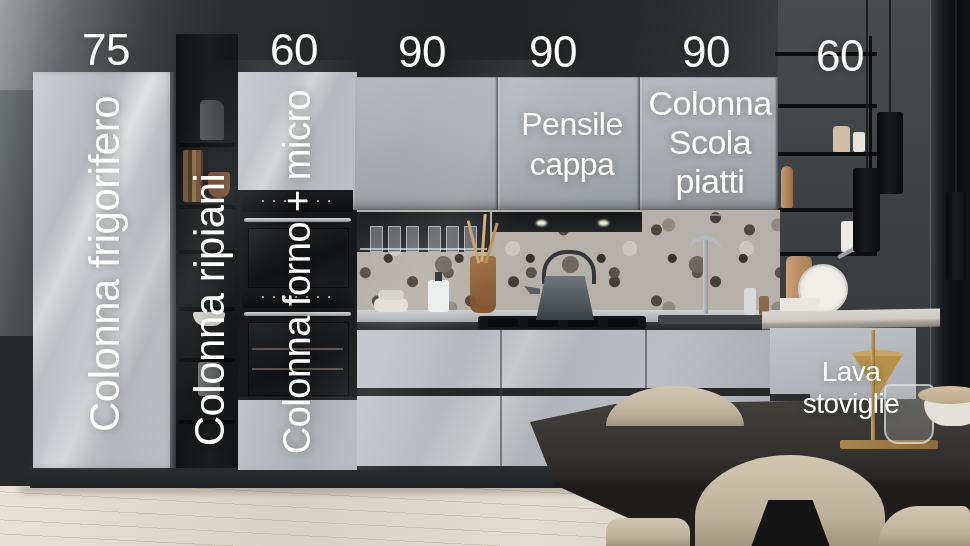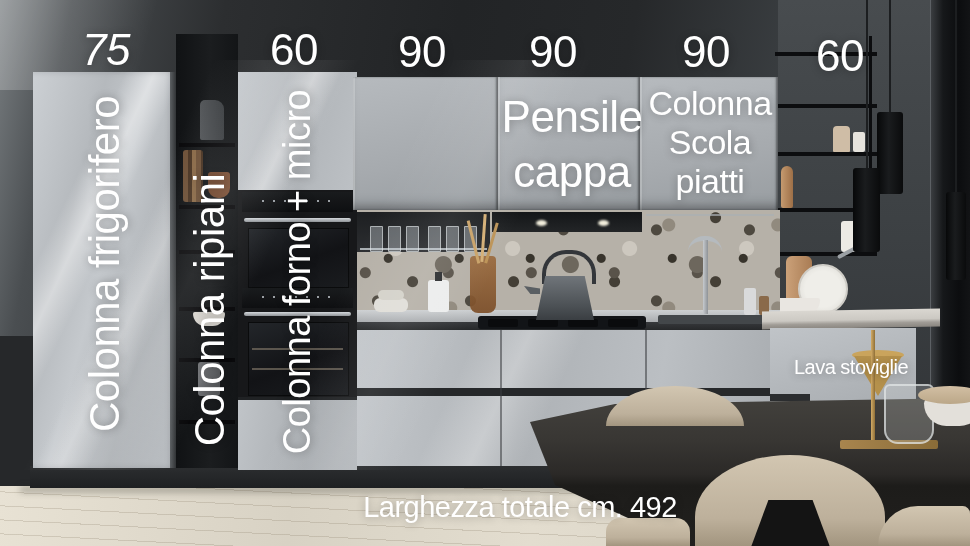--- a/index.html
+++ b/index.html
@@ -225,29 +225,28 @@
   <div class="abs" style="left:840px;top:440px;width:98px;height:9px;background:linear-gradient(90deg,#a8854e,#8a6c38);border-radius:2px;z-index:45;"></div>
   <div class="abs" style="left:884px;top:384px;width:46px;height:56px;background:rgba(212,217,218,.22);border:2px solid rgba(226,231,231,.7);border-radius:6px 6px 14px 14px;z-index:46;"></div>
   <div class="abs" style="left:924px;top:398px;width:58px;height:28px;background:#e3e0da;border-radius:6px 6px 24px 24px;z-index:46;"></div>
   <div class="abs" style="left:918px;top:386px;width:64px;height:18px;background:linear-gradient(180deg,#d2bfa4,#bba788);border-radius:50%;z-index:47;"></div>
 
   <div class="abs chair" style="left:695px;top:455px;width:190px;height:91px;border-radius:95px 95px 0 0/62px 62px 0 0;z-index:48;"></div>
   <div class="abs" style="left:748px;top:500px;width:85px;height:46px;clip-path:polygon(24% 0,76% 0,96% 100%,4% 100%);background:#141414;z-index:49;"></div>
   <div class="abs chair" style="left:606px;top:518px;width:84px;height:28px;border-radius:14px 14px 0 0;z-index:48;"></div>
   <div class="abs chair" style="left:878px;top:506px;width:92px;height:40px;border-radius:44px 8px 0 0;z-index:48;"></div>
 
-  <div class="ann num" style="left:106px;top:24px;font-style:italic;">75</div>
+  <div class="ann num" style="left:106px;top:24px;">75</div>
   <div class="ann num" style="left:294px;top:24px;">60</div>
   <div class="ann num" style="left:422px;top:26px;">90</div>
   <div class="ann num" style="left:553px;top:26px;">90</div>
   <div class="ann num" style="left:706px;top:26px;">90</div>
   <div class="ann num" style="left:840px;top:30px;">60</div>
 
   <div class="ann rot lbl-col lbl-wrap" style="left:105px;top:302px;width:260px;font-size:42px;">Colonna frigorifero</div>
   <div class="ann rot lbl-col" style="left:210px;top:310px;">Colonna ripiani</div>
   <div class="ann rot lbl-col-sm" style="left:297px;top:272px;">Colonna forno + micro</div>
 
-  <div class="ann lbl-wrap" style="left:572px;top:144px;width:170px;font-size:44px;transform:translate(-50%,-50%);line-height:1.25;">Pensile cappa</div>
+  <div class="ann lbl-wrap" style="left:572px;top:144px;width:170px;font-size:32px;transform:translate(-50%,-50%);line-height:1.25;">Pensile cappa</div>
   <div class="ann lbl-wrap" style="left:710px;top:143px;width:132px;font-size:34px;line-height:1.15;transform:translate(-50%,-50%);">Colonna Scola piatti</div>
-  <div class="ann lbl-wrap" style="left:851px;top:367px;width:132px;font-size:20px;transform:translate(-50%,-50%);">Lava stoviglie</div>
-
-  <div class="ann" style="left:520px;top:490px;font-size:29px;white-space:nowrap;transform:translateX(-50%);">Larghezza totale cm. 492</div>
+  <div class="ann lbl-wrap" style="left:851px;top:388px;width:132px;font-size:28px;transform:translate(-50%,-50%);">Lava stoviglie</div>
+
 </div>
 
 </body></html>

